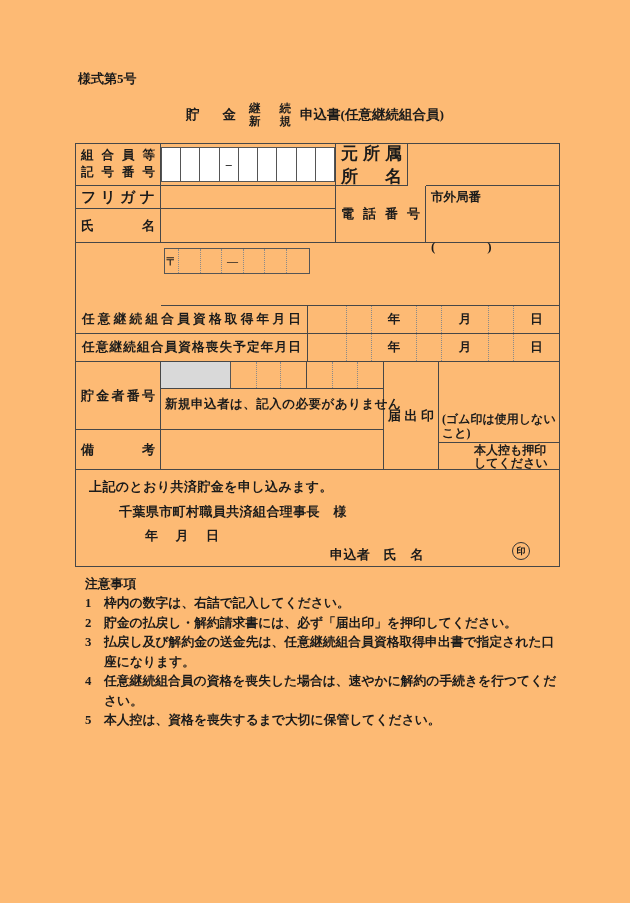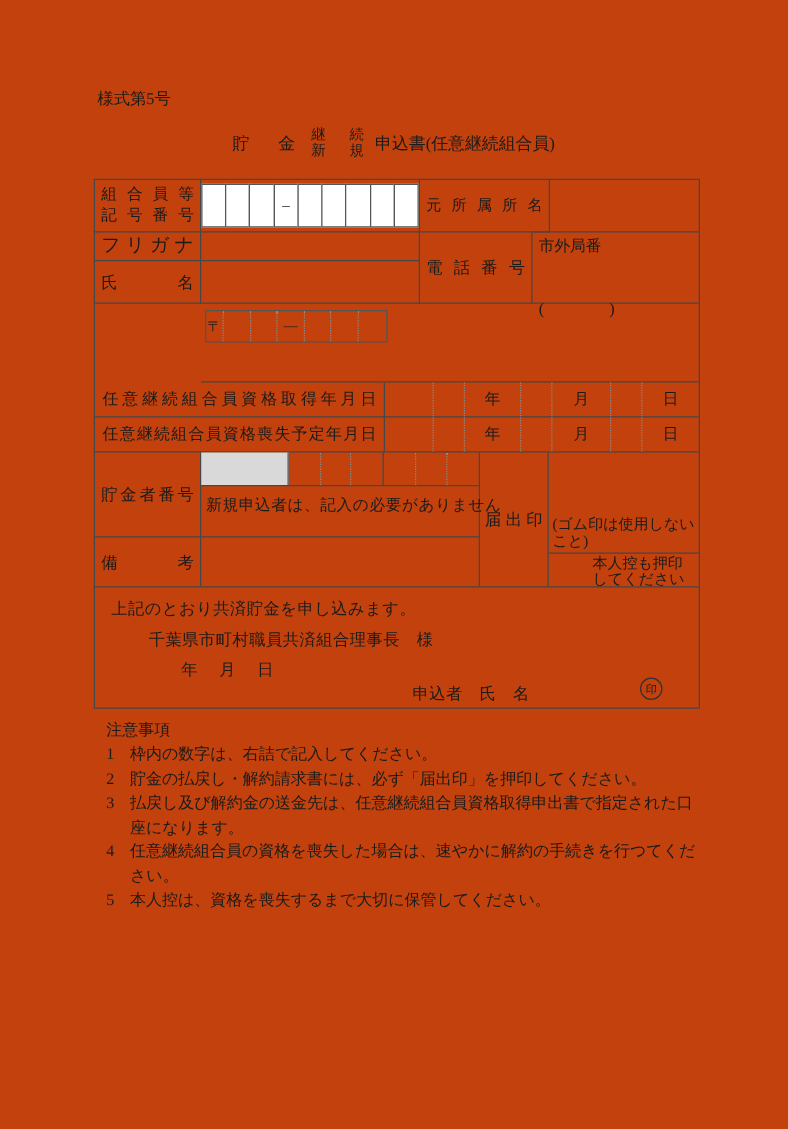--- a/index.html
+++ b/index.html
@@ -1,18 +1,18 @@
 <!DOCTYPE html>
 <html><head>
 <meta charset="utf-8">
 <style>
   html,body{margin:0;padding:0;background:#ffffff;}
   .page{
-    position:relative;width:630px;height:903px;background:#c2410c;overflow:hidden;
-    font-family:"Liberation Serif","DejaVu Serif",serif;color:#1b1b1b;
+    position:relative;width:630px;height:903px;background:#fdba74;overflow:hidden;
+    font-family:"Liberation Serif","DejaVu Serif",serif;color:#1b1b1b;font-weight:bold;
   }
   .abs{position:absolute;box-sizing:border-box;}
   
   .form-table{position:absolute;left:75px;top:143px;width:483px;height:422px;border:1px solid #474747;}
   .cell{position:absolute;box-sizing:border-box;font-size:13px;}
   .br{border-right:1px solid #474747;}
   .bb{border-bottom:1px solid #474747;}
   .bt{border-top:1px solid #474747;}
   .jl{text-align:justify;text-align-last:justify;}
   .vc{display:flex;flex-direction:column;justify-content:center;}
@@ -80,21 +80,21 @@
         <div class="numbox"></div>
         <div class="numbox"></div>
         <div class="numbox">–</div>
         <div class="numbox"></div>
         <div class="numbox"></div>
         <div class="numbox"></div>
         <div class="numbox"></div>
         <div class="numbox"></div>
       </div>
     </div>
-    <div class="cell br bb vc" style="left:260px;top:0;width:104px;height:42px;padding:0 5px;font-size:12px;">
+    <div class="cell br bb vc" style="left:260px;top:0;width:72px;height:42px;padding:0 5px;font-size:17px;">
       <div class="jl">元所属所名</div>
     </div>
     <div class="cell bb" style="left:350px;top:0;width:133px;height:42px;"></div>
 
     <div class="cell br bb" style="left:0;top:42px;width:85px;height:23px;padding:0 5px;font-size:15px;line-height:22px;">
       <div class="jl">フリガナ</div>
     </div>
     <div class="cell br bb" style="left:85px;top:42px;width:175px;height:23px;"></div>
     <div class="cell br bb" style="left:0;top:65px;width:85px;height:34px;padding:0 5px;">
       <div class="jl" style="line-height:33px;">氏名</div>

